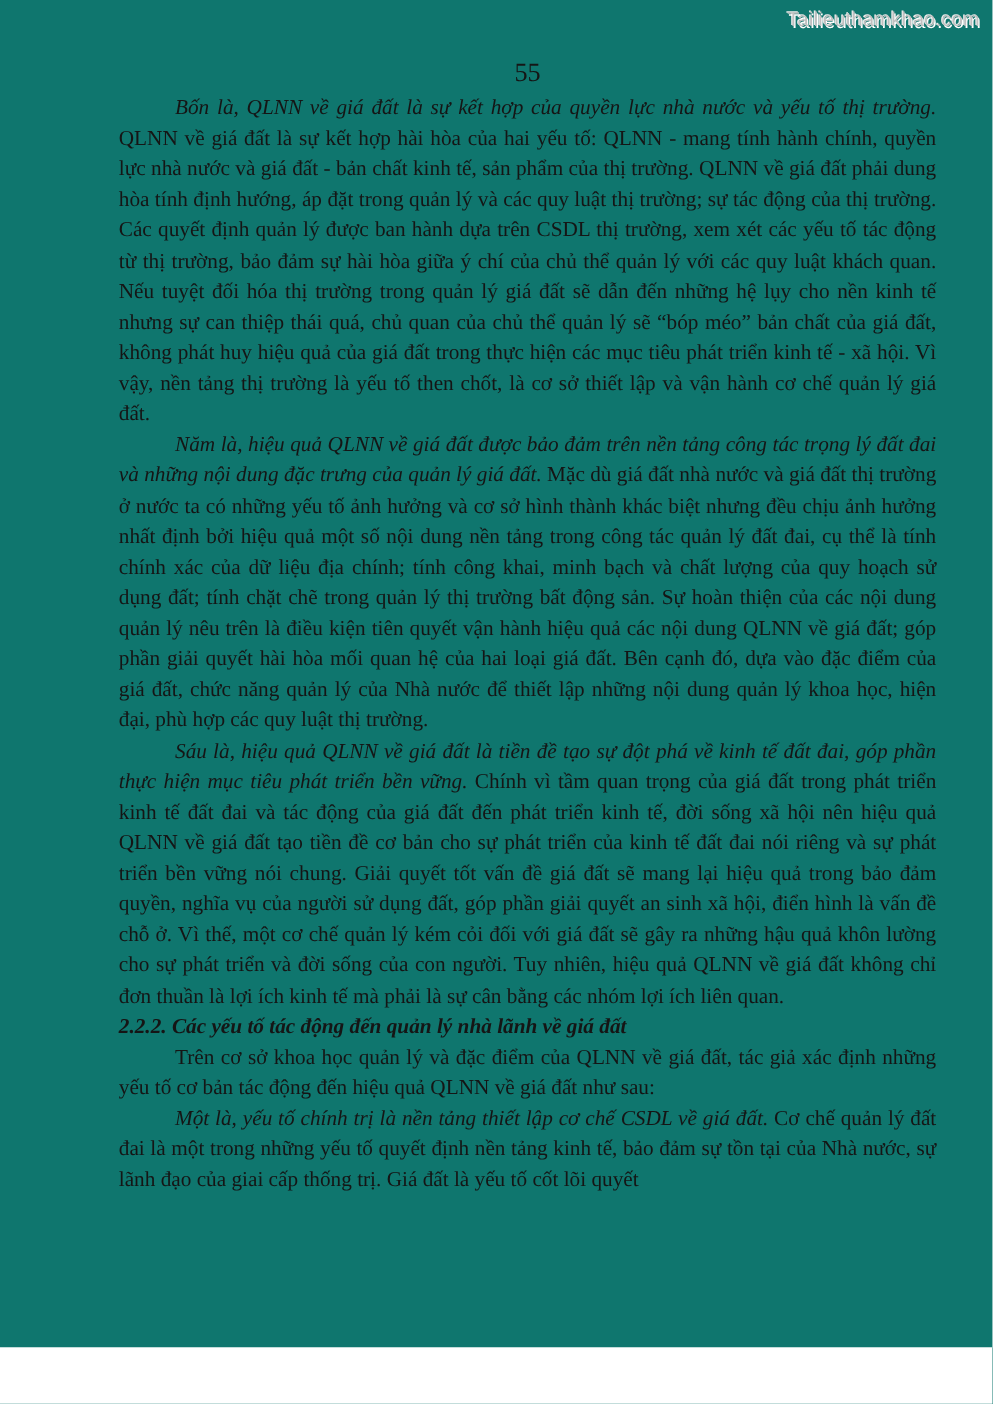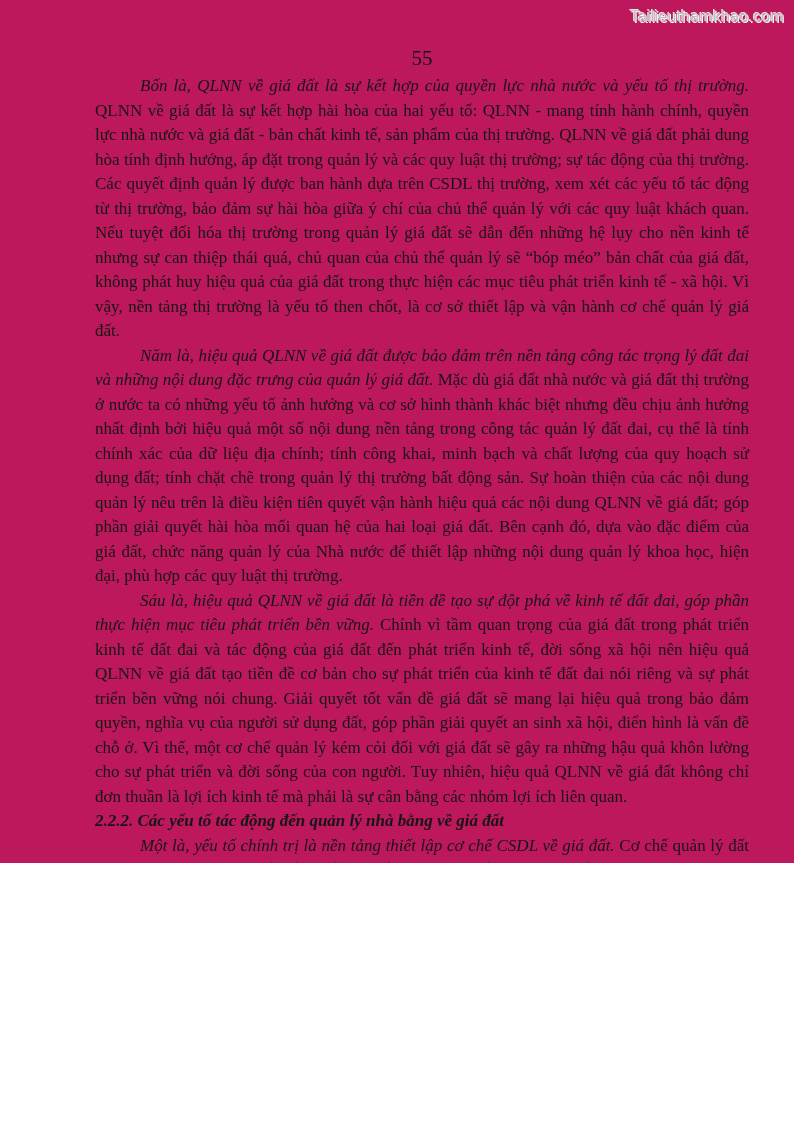--- a/index.html
+++ b/index.html
@@ -3,22 +3,22 @@
 <meta charset="utf-8">
 <style>
   html, body {
     margin: 0;
     padding: 0;
     background: #ffffff;
   }
   .page {
     position: relative;
     width: 794px;
-    height: 863px;
-    background: #be185d;
+    height: 1078px;
+    background: #0f766e;
     overflow: hidden;
     font-family: "Liberation Serif", "DejaVu Serif", serif;
     color: #151515;
   }
   .watermark {
     position: absolute;
     top: 8px;
     right: 10px;
     font-family: "Liberation Sans", "DejaVu Sans", sans-serif;
     font-size: 16px;
@@ -81,22 +81,25 @@
     <p>
       <em class="lead">Năm là, hiệu quả QLNN về giá đất được bảo đảm trên nền tảng công tác trọng lý đất đai và những nội dung đặc trưng của quản lý giá đất.</em>
       <span>Mặc dù giá đất nhà nước và giá đất thị trường ở nước ta có những yếu tố ảnh hưởng và cơ sở hình thành khác biệt nhưng đều chịu ảnh hưởng nhất định bởi hiệu quả một số nội dung nền tảng trong công tác quản lý đất đai, cụ thể là tính chính xác của dữ liệu địa chính; tính công khai, minh bạch và chất lượng của quy hoạch sử dụng đất; tính chặt chẽ trong quản lý thị trường bất động sản. Sự hoàn thiện của các nội dung quản lý nêu trên là điều kiện tiên quyết vận hành hiệu quả các nội dung QLNN về giá đất; góp phần giải quyết hài hòa mối quan hệ của hai loại giá đất. Bên cạnh đó, dựa vào đặc điểm của giá đất, chức năng quản lý của Nhà nước để thiết lập những nội dung quản lý khoa học, hiện đại, phù hợp các quy luật thị trường.</span>
     </p>
 
     <p>
       <em class="lead">Sáu là, hiệu quả QLNN về giá đất là tiền đề tạo sự đột phá về kinh tế đất đai, góp phần thực hiện mục tiêu phát triển bền vững.</em>
       <span>Chính vì tầm quan trọng của giá đất trong phát triển kinh tế đất đai và tác động của giá đất đến phát triển kinh tế, đời sống xã hội nên hiệu quả QLNN về giá đất tạo tiền đề cơ bản cho sự phát triển của kinh tế đất đai nói riêng và sự phát triển bền vững nói chung. Giải quyết tốt vấn đề giá đất sẽ mang lại hiệu quả trong bảo đảm quyền, nghĩa vụ của người sử dụng đất, góp phần giải quyết an sinh xã hội, điển hình là vấn đề chỗ ở. Vì thế, một cơ chế quản lý kém cỏi đối với giá đất sẽ gây ra những hậu quả khôn lường cho sự phát triển và đời sống của con người. Tuy nhiên, hiệu quả QLNN về giá đất không chỉ đơn thuần là lợi ích kinh tế mà phải là sự cân bằng các nhóm lợi ích liên quan.</span>
     </p>
 
-    <h3 class="section-heading">2.2.2. Các yếu tố tác động đến quản lý nhà bằng về giá đất</h3>
+    <h3 class="section-heading">2.2.2. Các yếu tố tác động đến quản lý nhà lãnh về giá đất</h3>
 
+    <p>
+      <span>Trên cơ sở khoa học quản lý và đặc điểm của QLNN về giá đất, tác giả xác định những yếu tố cơ bản tác động đến hiệu quả QLNN về giá đất như sau:</span>
+    </p>
 
     <p>
       <em class="lead">Một là, yếu tố chính trị là nền tảng thiết lập cơ chế CSDL về giá đất.</em>
       <span>Cơ chế quản lý đất đai là một trong những yếu tố quyết định nền tảng kinh tế, bảo đảm sự tồn tại của Nhà nước, sự lãnh đạo của giai cấp thống trị. Giá đất là yếu tố cốt lõi quyết</span>
     </p>
 
   </div>
 </div>
 
 </body></html>

